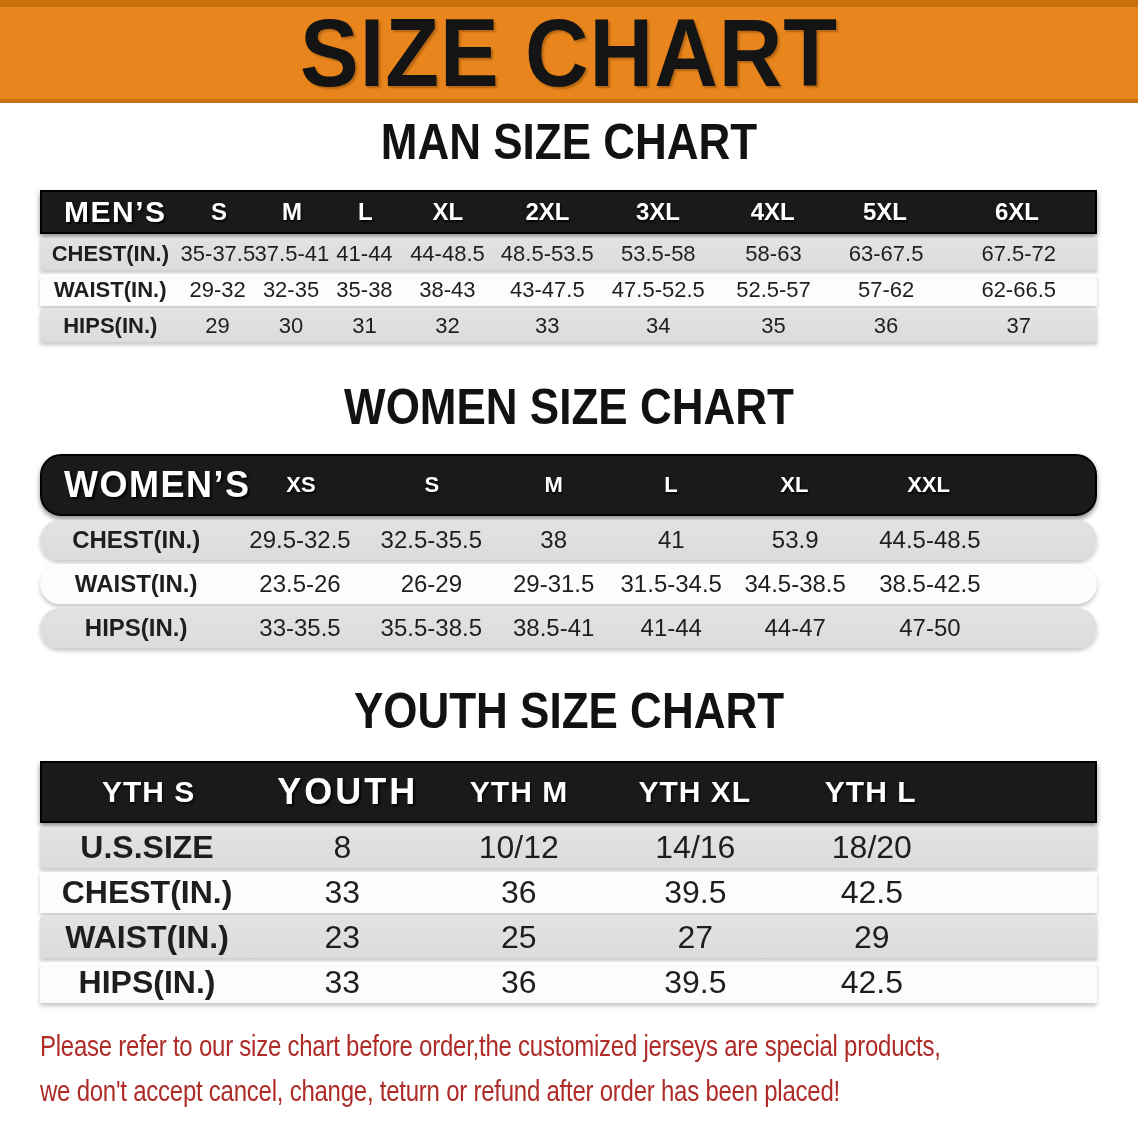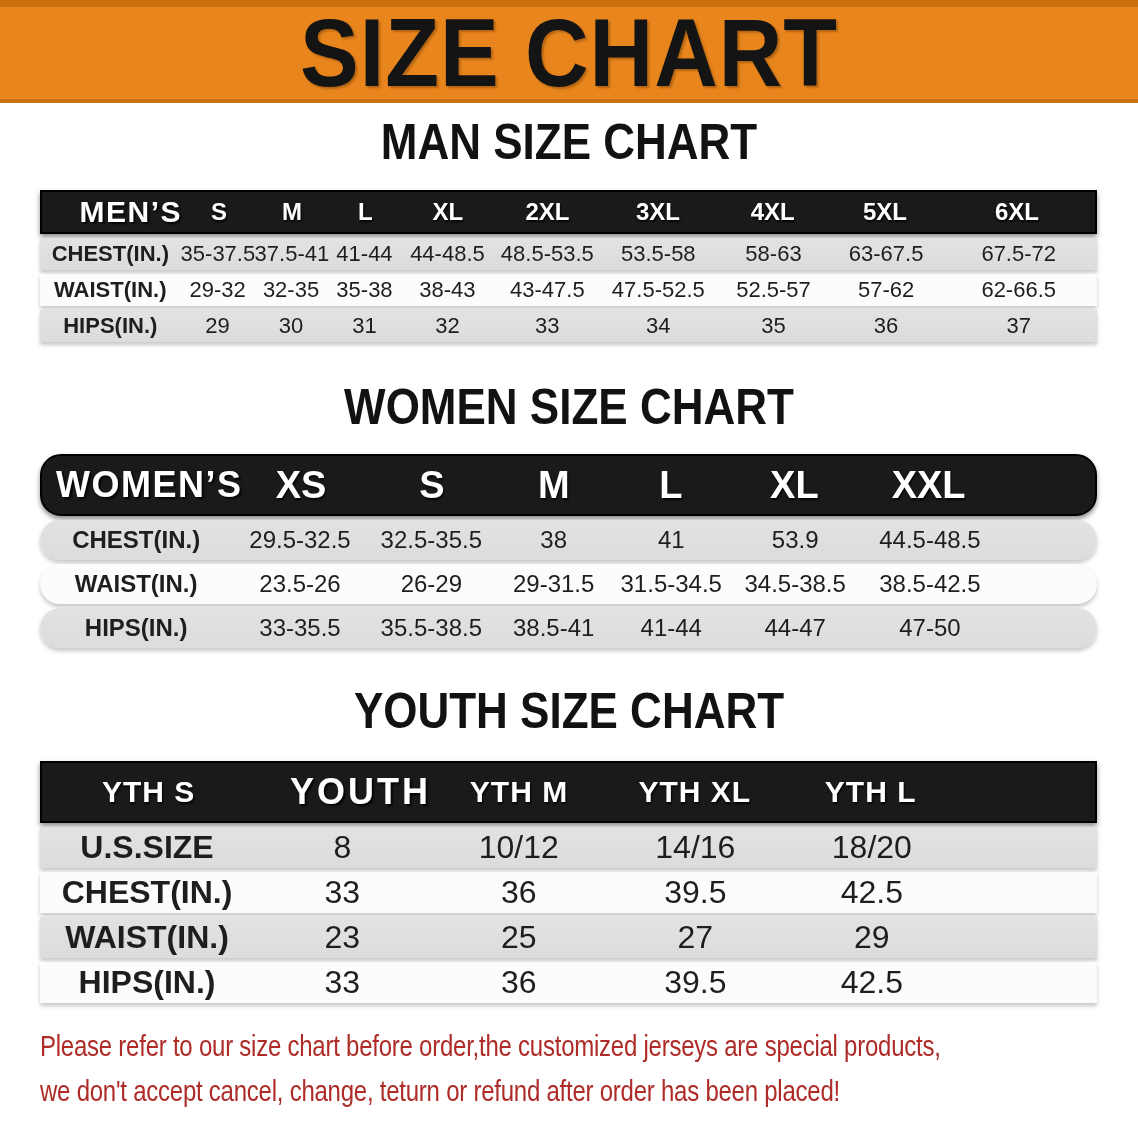--- a/index.html
+++ b/index.html
@@ -67,41 +67,42 @@
   .trow {
     margin-top: 4px;
     color: #1e1e1e;
     box-shadow: 0 3px 4px rgba(0,0,0,0.22);
   }
   .row-gray { background: linear-gradient(var(--row-gray, #E2E2E2), #dcdcdc); }
   .row-white { background: var(--row-white, #FCFCFC); }
 
   .cell { text-align: center; white-space: nowrap; }
   .corner-label {
-    text-align: right;
+    text-align: left;
     padding-left: 14px;
     font-weight: 700;
     letter-spacing: 1.5px;
     text-shadow: 2px 2px 2px rgba(0,0,0,0.85);
+    margin-left: 8px;
   }
   .col-header { font-weight: 700; text-shadow: 1px 2px 2px rgba(0,0,0,0.8); }
   .row-label { font-weight: 700; text-align: center; }
 
   
   .t0 .row { grid-template-columns: 13.3% 7% 6.9% 7% 8.7% 10.2% 10.8% 11% 10.3% 14.8%; }
   .t0 .thead { height: 44px; }
   .t0 .corner-label { font-size: 30px; }
   .t0 .col-header { font-size: 24px; }
   .t0 .trow { height: 32px; font-size: 22px; }
 
   
   .t1 .row { grid-template-columns: 18.2% 12.8% 12.05% 11.1% 11.15% 12.3% 13.2% 9.2%; border-radius: 21px; }
   .t1 .thead { height: 62px; }
   .t1 .corner-label { font-size: 36px; }
-  .t1 .col-header { font-size: 38px; }
+  .t1 .col-header { font-size: 22px; }
   .t1 .trow { height: 40px; font-size: 24px; }
 
   
   .t2 .row { grid-template-columns: 20.25% 16.7% 16.7% 16.7% 16.7% 12.95%; }
   .t2 .thead { height: 62px; }
   .t2 .corner-label { font-size: 36px; letter-spacing: 3px; }
   .t2 .col-header { font-size: 30px; letter-spacing: 1px; }
   .t2 .trow { height: 41px; font-size: 32px; }
 
   

